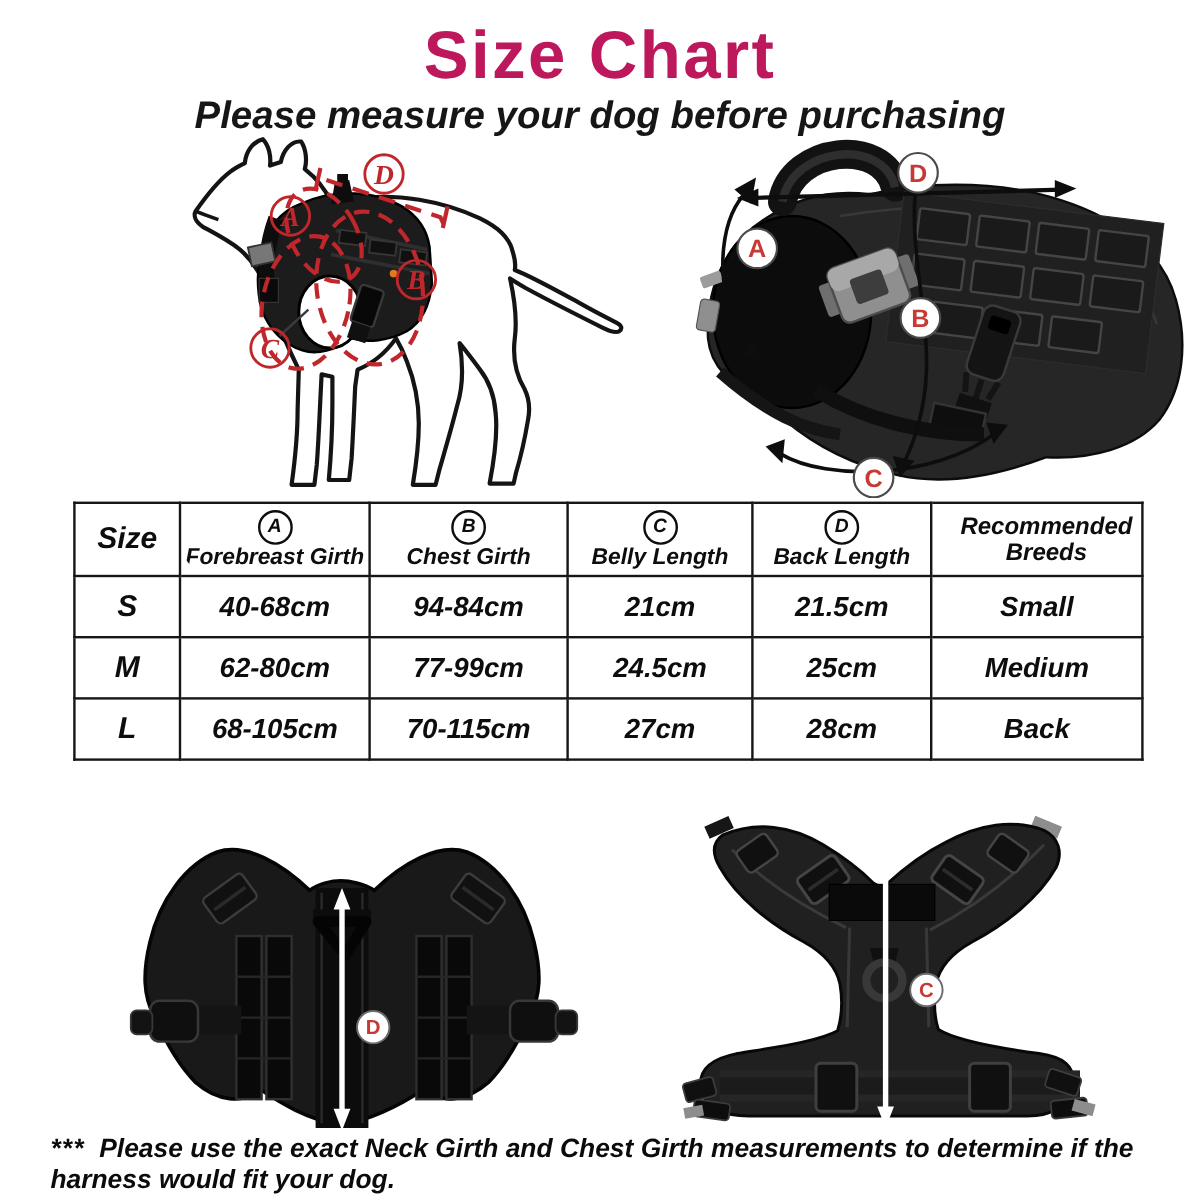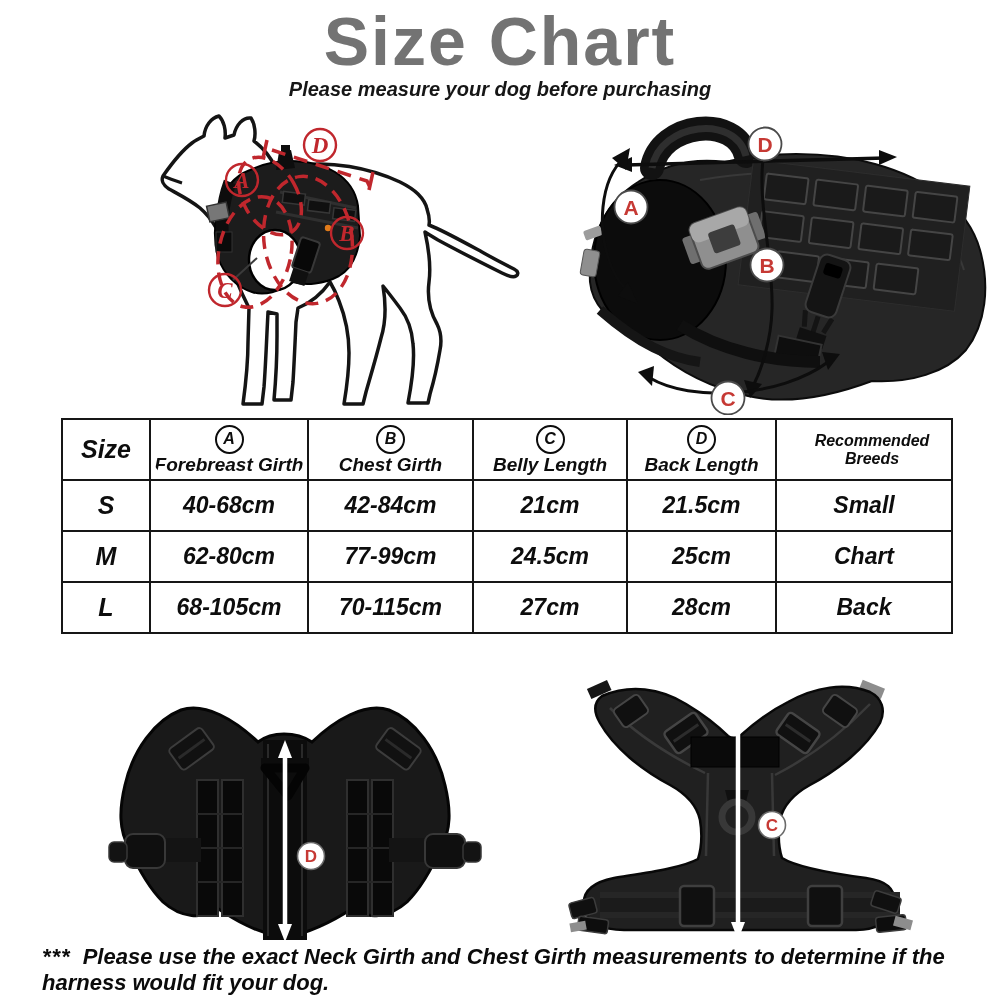--- a/index.html
+++ b/index.html
@@ -1,33 +1,33 @@
 <!DOCTYPE html>
 <html><head>
 <meta charset="utf-8">
 <style>
   html,body{margin:0;padding:0;background:#fff;}
   #canvas{position:relative;width:1000px;height:1000px;background:#ffffff;overflow:hidden;
           font-family:"Liberation Sans",sans-serif;color:#111;}
-  .title{position:absolute;top:4px;left:0;right:0;text-align:center;
-         font-size:68px;font-weight:bold;letter-spacing:2px;color:#737373;line-height:1.1;}
+  .title{position:absolute;top:15px;left:0;right:0;text-align:center;
+         font-size:56px;font-weight:bold;letter-spacing:2px;color:#be185d;line-height:1.1;}
   .subtitle{position:absolute;top:78px;left:0;right:0;text-align:center;
-            font-size:20px;font-weight:bold;font-style:italic;color:#161616;}
+            font-size:32px;font-weight:bold;font-style:italic;color:#161616;}
   .illus{position:absolute;}
   table.size-table{position:absolute;left:61px;top:418px;border-collapse:collapse;
                    table-layout:fixed;background:#fff;}
   .size-table th,.size-table td{border:2.5px solid #161616;text-align:center;vertical-align:middle;
                    padding:0;font-style:italic;font-weight:bold;color:#0d0d0d;overflow:hidden;}
   .size-table th{height:59px;border-radius:25px;}
   .size-table td{height:49px;font-size:23px;}
   .size-table td.szcell{font-size:25px;}
   .circ{display:inline-flex;align-items:center;justify-content:center;width:25px;height:25px;
         border:2px solid #0d0d0d;border-radius:50%;font-size:16px;line-height:1;margin-bottom:1px;}
   .hlabel{display:block;font-size:19px;line-height:1.05;white-space:nowrap;}
-  .hlabel.wrap{white-space:normal;font-size:16px;line-height:1.1;margin-left:16px;}
+  .hlabel.wrap{white-space:normal;font-size:20px;line-height:1.1;margin-left:16px;}
   .hlabel.big{font-size:25px;}
   .footnote{position:absolute;left:42px;top:944px;width:935px;font-size:22px;font-weight:bold;
             font-style:italic;line-height:1.2;color:#0b0b0b;}
   .footnote .stars{margin-right:12px;letter-spacing:1px;}
   .rletter{font-family:"Liberation Serif",serif;font-style:italic;font-weight:bold;}
 </style>
 </head>
 <body>
 
 <div id="canvas">
@@ -220,32 +220,32 @@
         <span class="circ">D</span>
         <span class="hlabel">Back Length</span>
       </th>
       <th>
             <span class="hlabel wrap">Recommended Breeds</span>
           </th>
     </tr>
     <tr>
       <td class="szcell">S</td>
       <td>40-68cm</td>
-      <td>42-84cm</td>
+      <td>94-84cm</td>
       <td>21cm</td>
       <td>21.5cm</td>
       <td>Small</td>
     </tr>
     <tr>
       <td class="szcell">M</td>
       <td>62-80cm</td>
       <td>77-99cm</td>
       <td>24.5cm</td>
       <td>25cm</td>
-      <td>Chart</td>
+      <td>Medium</td>
     </tr>
     <tr>
       <td class="szcell">L</td>
       <td>68-105cm</td>
       <td>70-115cm</td>
       <td>27cm</td>
       <td>28cm</td>
       <td>Back</td>
     </tr>
   </tbody>

